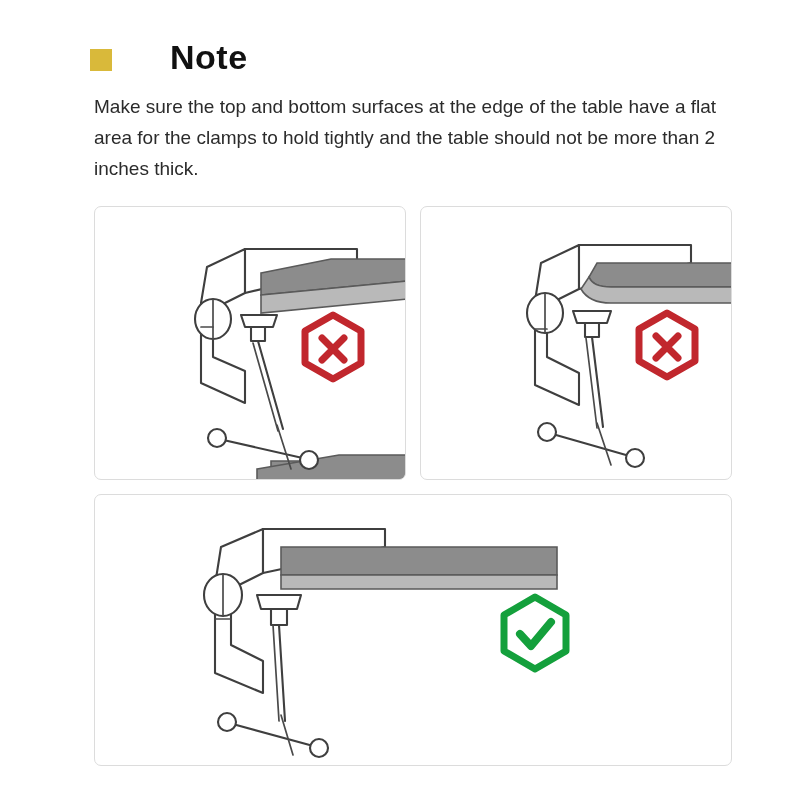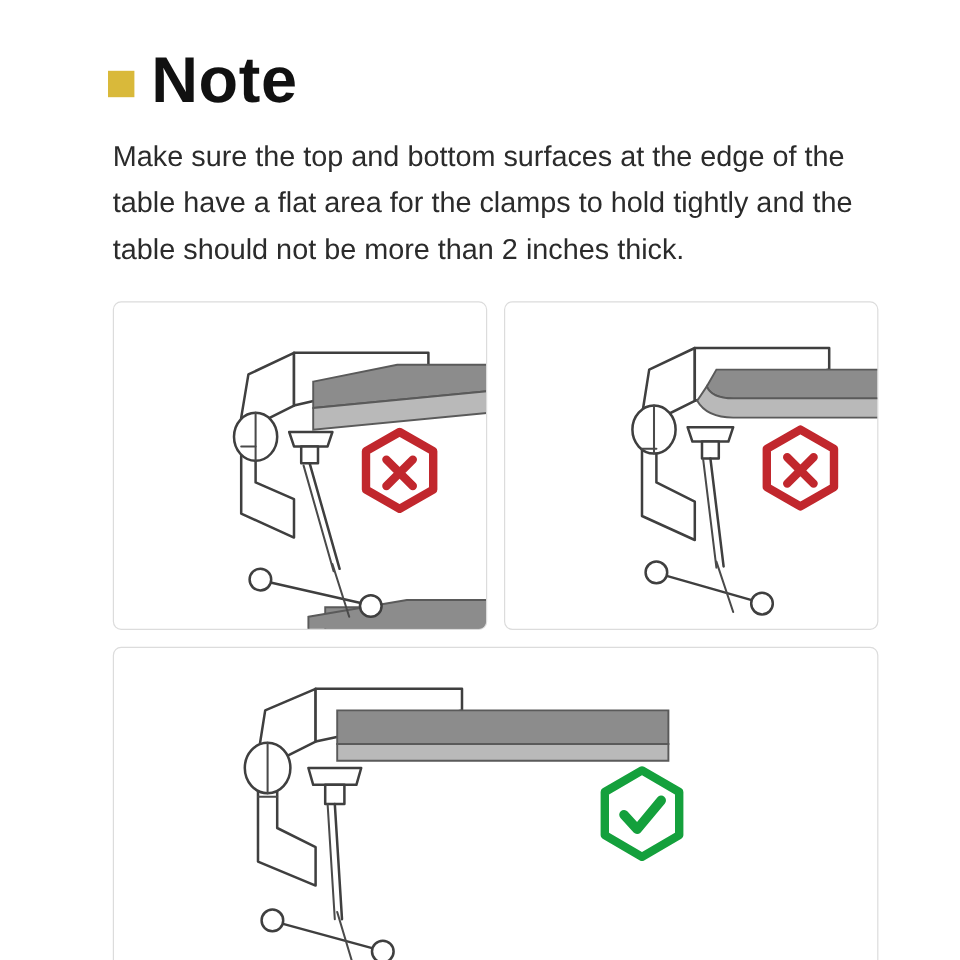--- a/index.html
+++ b/index.html
@@ -29,30 +29,31 @@
     margin-left: 22px;
   }
   .note-marker {
     width: 22px;
     height: 22px;
     background: #d9b93a;
     flex: 0 0 auto;
     margin-top: 6px;
   }
   .note-title {
-    font-size: 54px;
+    font-size: 34px;
     font-weight: 700;
     letter-spacing: 0.5px;
     line-height: 1;
     color: #111111;
+    margin-left: 44px;
   }
   .note-body {
     margin: 18px 0 0 26px;
     width: 650px;
-    font-size: 24px;
+    font-size: 19px;
     line-height: 1.62;
     color: #2b2b2b;
   }
   
   .panels {
     margin: 22px 0 0 26px;
     width: 638px;
     display: flex;
     flex-wrap: wrap;
     gap: 14px;

